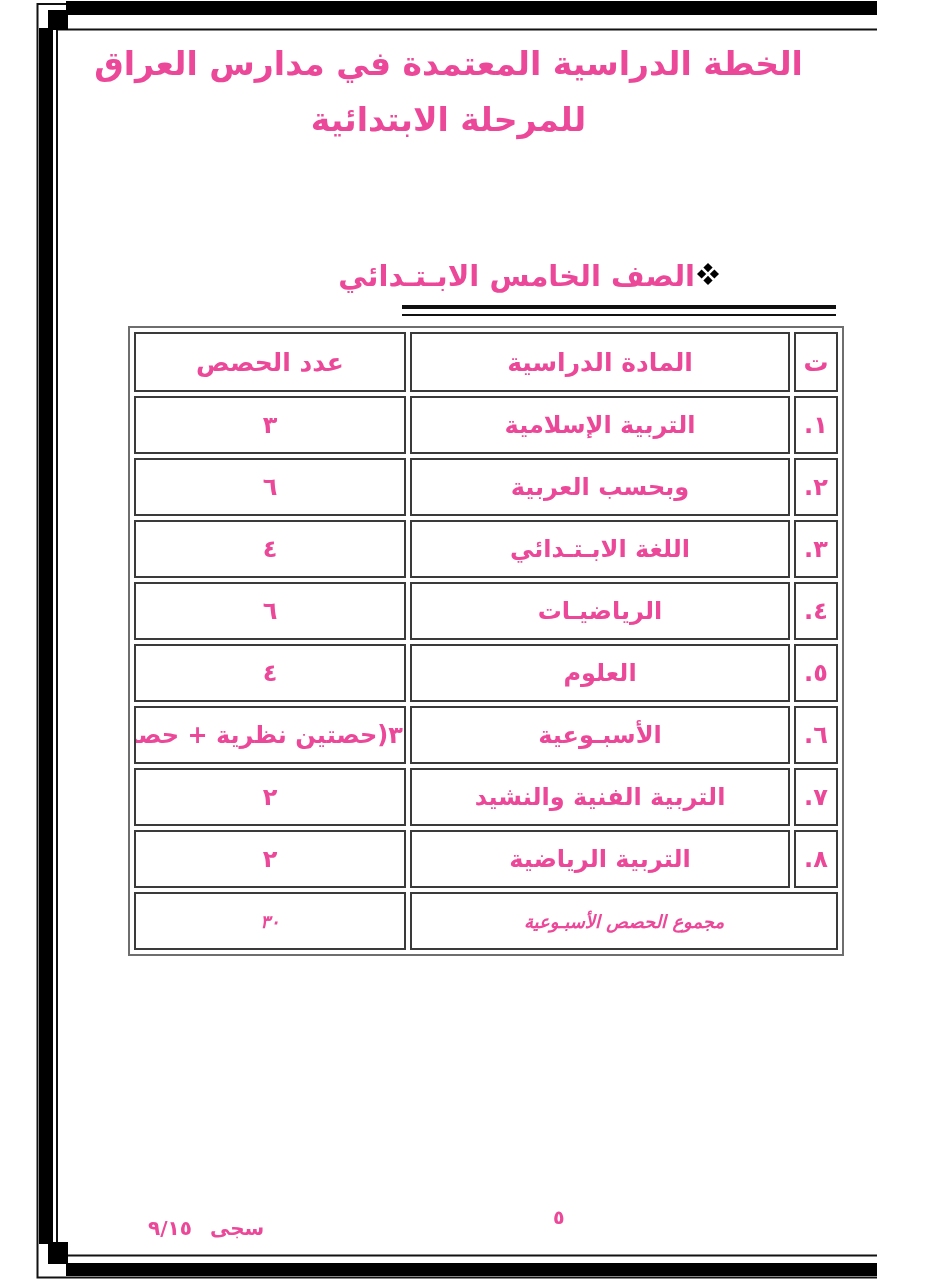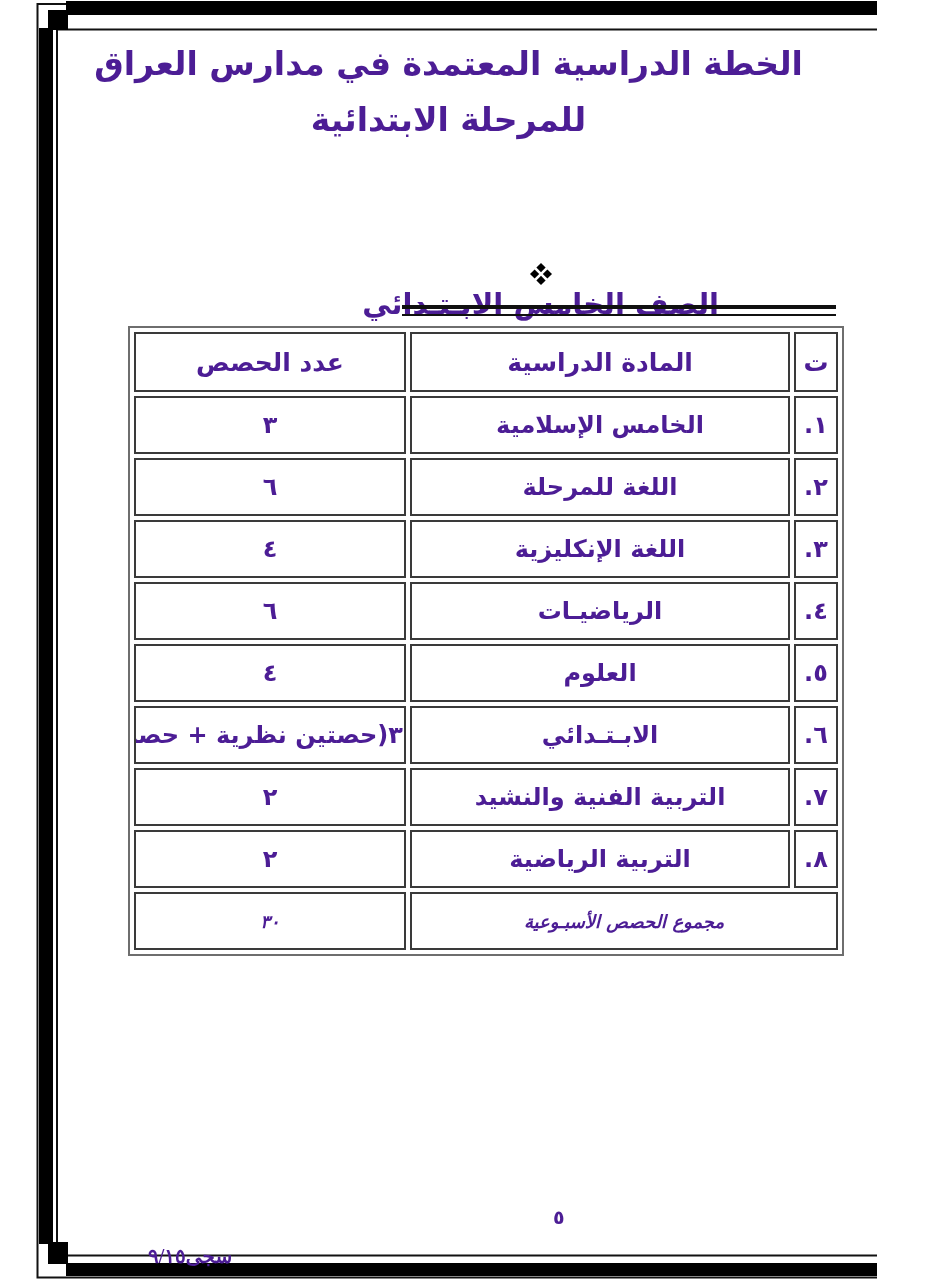--- a/index.html
+++ b/index.html
@@ -1,30 +1,29 @@
 <!DOCTYPE html>
 <html lang="ar"><head>
 <meta charset="utf-8">
 <style>
   html,body{margin:0;padding:0;background:#fff;}
   .page{
     position:relative;width:877px;height:1280px;background:#ffffff;overflow:hidden;
-    font-family:"DejaVu Sans",sans-serif;font-weight:bold;color:#4c1d95;
+    font-family:"DejaVu Sans",sans-serif;font-weight:bold;color:#ec4899;
   }
   .frame{position:absolute;inset:0;pointer-events:none;}
   .title{
     position:absolute;top:36px;left:30px;right:10px;
     text-align:center;direction:rtl;
     font-size:33px;line-height:56px;
   }
   .section{
     position:absolute;top:259px;right:158px;
-    direction:rtl;display:flex;align-items:center;gap:2px;
+    direction:rtl;display:flex;align-items:flex-start;gap:2px;
     font-size:29px;
-    flex-direction:column;
   }
   .bullet{display:inline-flex;align-items:center;margin-top:4px;}
   .rule{
     position:absolute;left:402px;top:305px;width:434px;height:5px;
     border-top:4px solid #101010;border-bottom:2.5px solid #101010;
   }
   table.tbl{
     position:absolute;left:128px;top:326px;width:710px;
     border-collapse:separate;border-spacing:4px;
     border:2px solid #6e6e6e;background:#ffffff;
@@ -38,24 +37,23 @@
   .col-idx{width:38px;}
   .col-sub{width:374px;}
   .col-cnt{width:266px;}
   tr.hdr td{height:54px;font-size:25px;}
   tr.row td{height:52px;}
   tr.tot td{height:52px;font-size:18px;font-style:italic;}
   td.pink{background:#e8c2c2;}
   td.idx{font-size:20px;}
   td.small{font-size:20px;}
   .footer-left{
-    position:absolute;left:148px;top:1244px;
-    display:flex;align-items:baseline;gap:0;
+    position:absolute;left:148px;top:1216px;
+    display:flex;align-items:baseline;gap:18px;
     font-size:20px;
-    font-family:Liberation Serif, serif;
   }
   .page-number{
     position:absolute;left:553px;top:1206px;font-size:19px;
   }
 </style>
 </head>
 <body>
 
 <div class="page">
 
@@ -91,46 +89,46 @@
 
   <table class="tbl" dir="rtl">
     <tbody>
         <tr class="hdr">
       <td class="pink col-idx">ت</td>
       <td class="pink col-sub">المادة الدراسية</td>
       <td class="pink col-cnt">عدد الحصص</td>
     </tr>
     <tr class="row">
       <td class="pink idx">١.</td>
-      <td>الخامس الإسلامية</td>
+      <td>التربية الإسلامية</td>
       <td>٣</td>
     </tr>
     <tr class="row">
       <td class="pink idx">٢.</td>
-      <td>اللغة للمرحلة</td>
+      <td>وبحسب العربية</td>
       <td>٦</td>
     </tr>
     <tr class="row">
       <td class="pink idx">٣.</td>
-      <td>اللغة الإنكليزية</td>
+      <td>اللغة الابـتـدائي</td>
       <td>٤</td>
     </tr>
     <tr class="row">
       <td class="pink idx">٤.</td>
       <td>الرياضيـات</td>
       <td>٦</td>
     </tr>
     <tr class="row">
       <td class="pink idx">٥.</td>
       <td>العلوم</td>
       <td>٤</td>
     </tr>
     <tr class="row">
       <td class="pink idx">٦.</td>
-      <td>الابـتـدائي</td>
+      <td>الأسبـوعية</td>
       <td class="small">٣(حصتين نظرية + حصة تطبيقية)</td>
     </tr>
     <tr class="row">
       <td class="pink idx">٧.</td>
       <td>التربية الفنية والنشيد</td>
       <td>٢</td>
     </tr>
     <tr class="row">
       <td class="pink idx">٨.</td>
       <td>التربية الرياضية</td>

